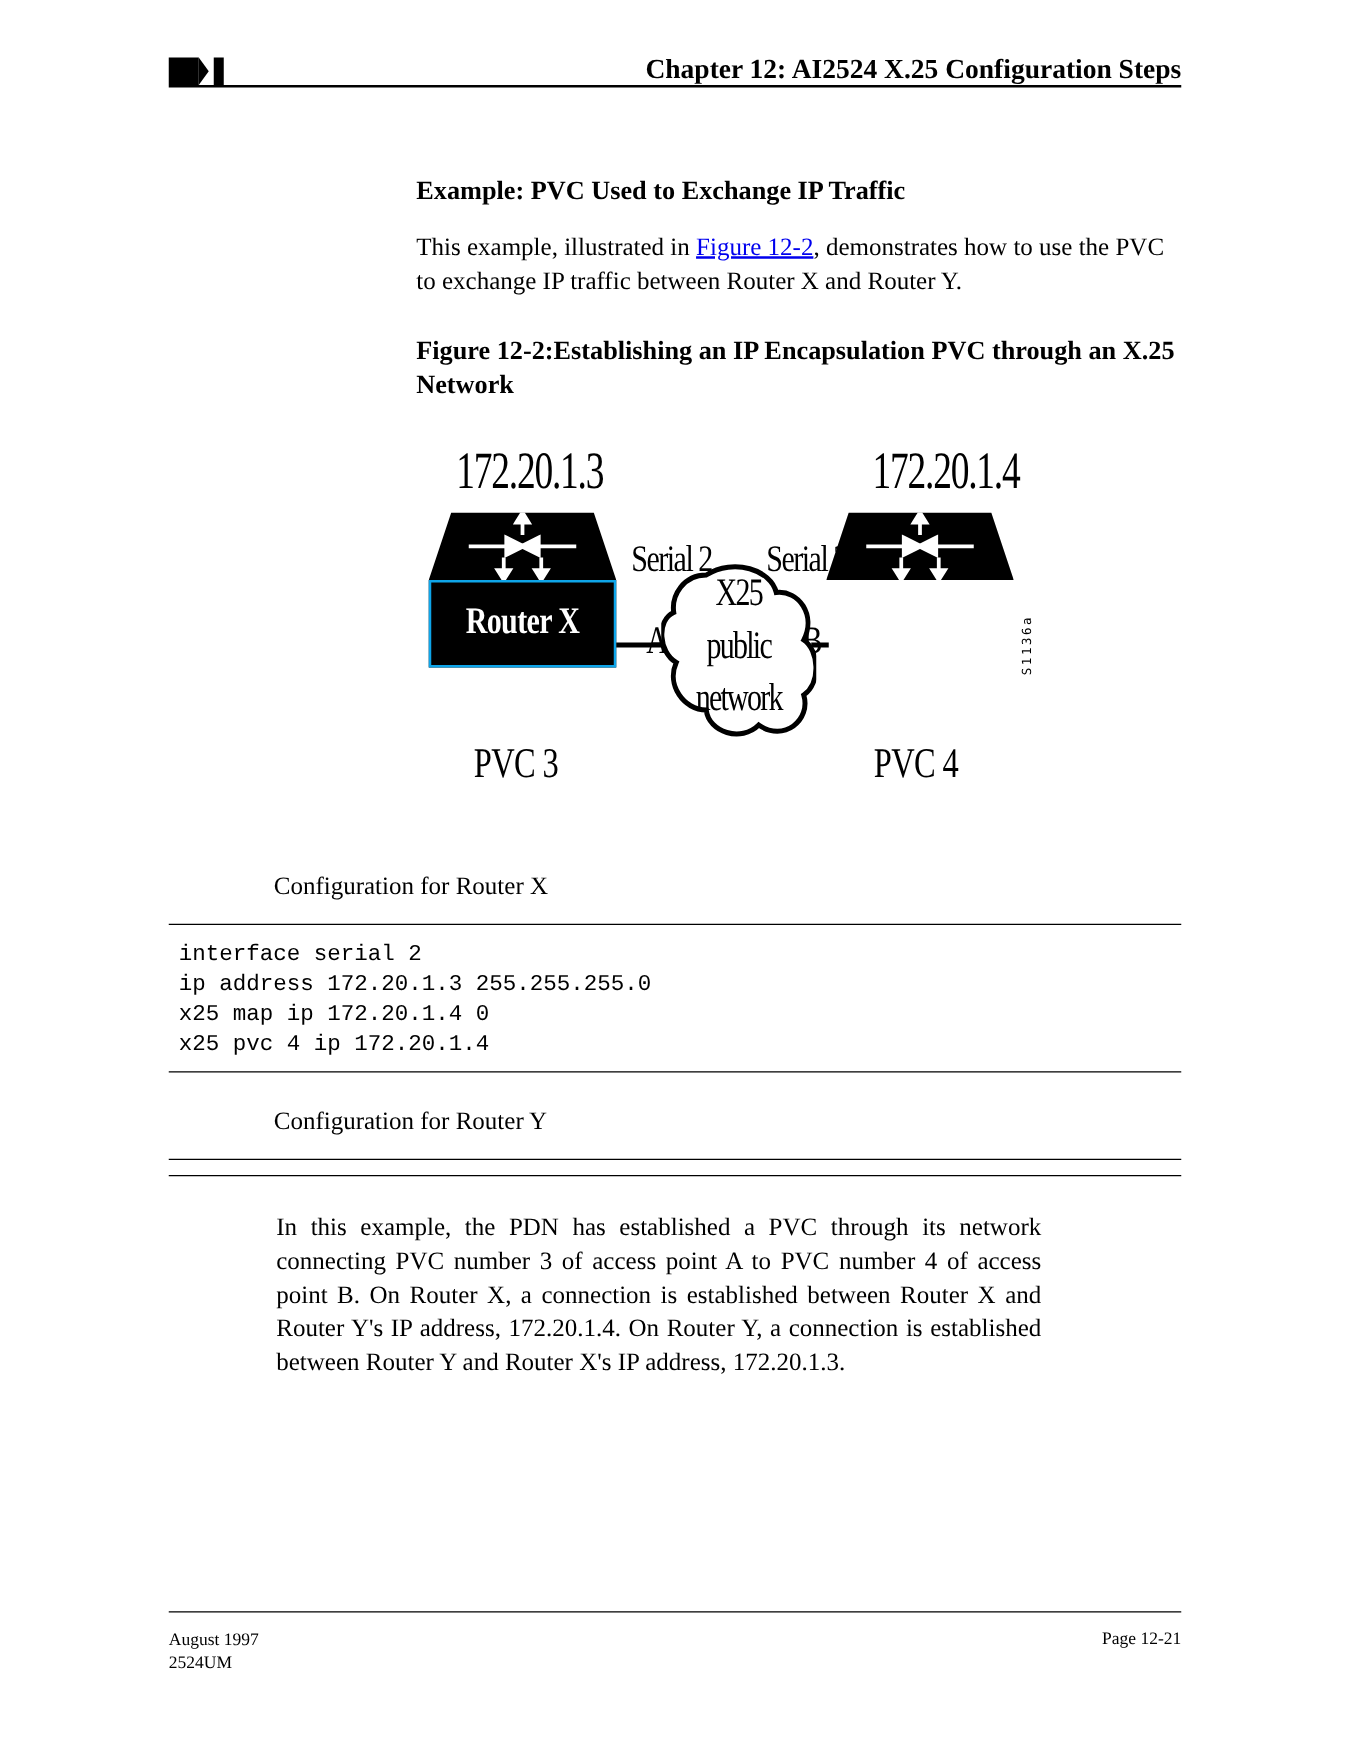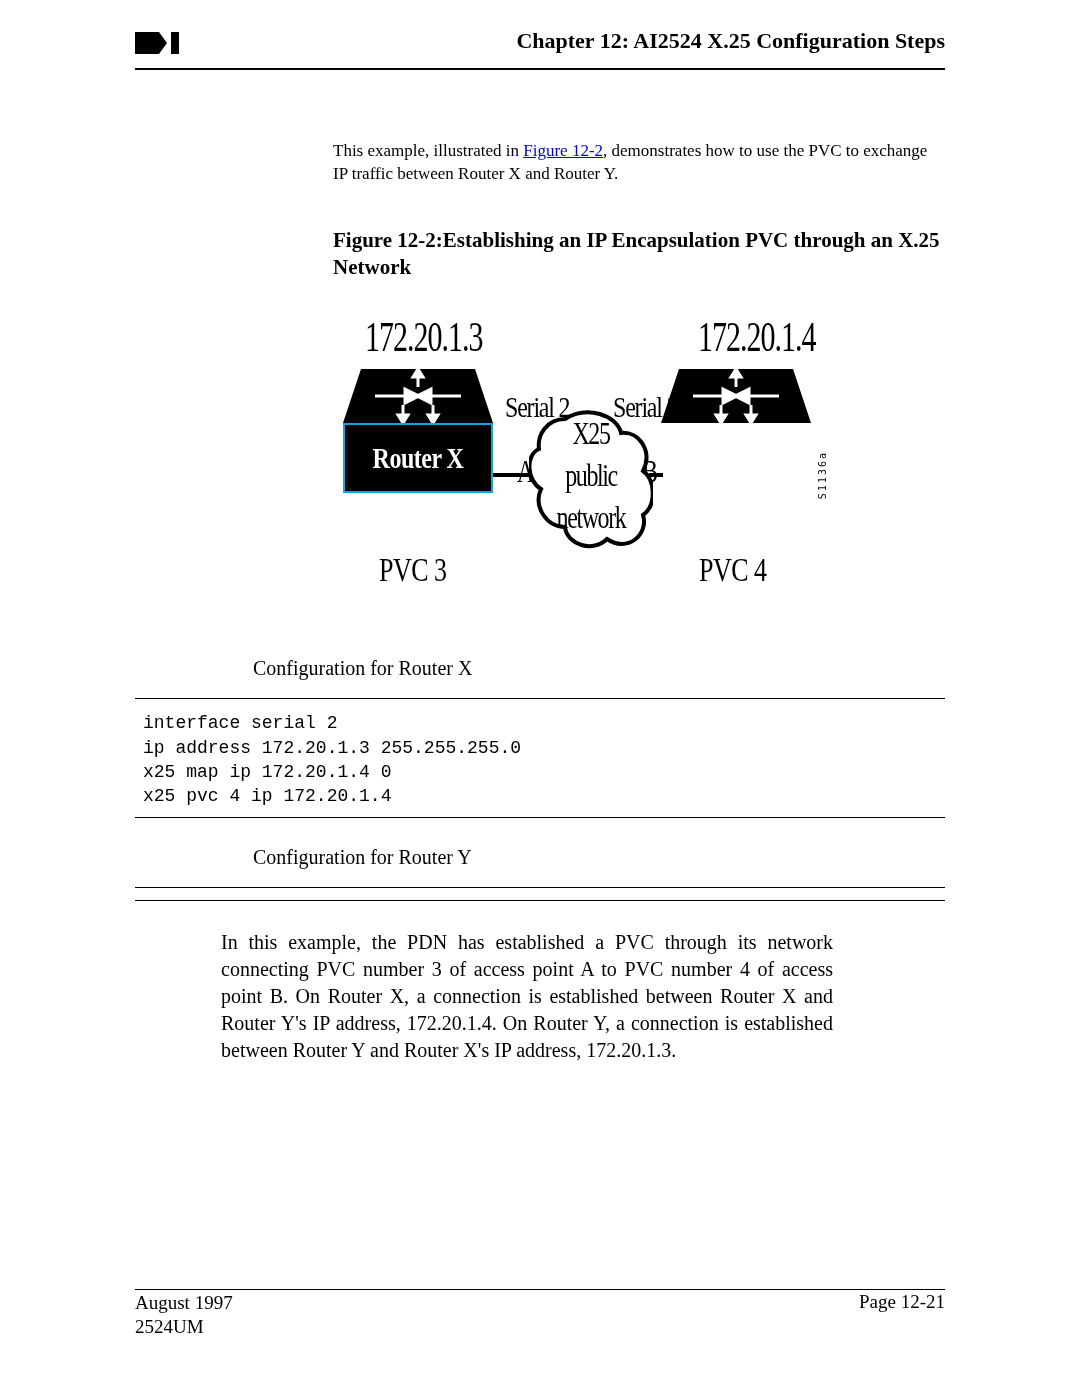--- a/index.html
+++ b/index.html
@@ -17,21 +17,21 @@
     top: 40px;
     width: 810px;
     height: 1310px;
   }
   .header-row {
     display: flex;
     align-items: flex-end;
     justify-content: space-between;
     height: 30px;
     border-bottom: 2px solid #000;
-    padding-bottom: 14px;
+    padding-bottom: 0;
     margin-bottom: 70px;
   }
   .logo {
     width: 44px;
     height: 22px;
     position: relative;
   }
   .logo .block-left {
     position: absolute;
     left: 0; top: 0;
@@ -60,23 +60,23 @@
   .content-col {
     margin-left: 198px;
     width: 612px;
   }
   .h-example {
     font-size: 21px;
     font-weight: bold;
     margin-bottom: 20px;
   }
   .p-body {
-    font-size: 17px;
+    font-size: 20px;
     line-height: 1.35;
-    margin-bottom: 41px;
+    margin-bottom: 28px;
   }
   .link {
     color: #0000ee;
     text-decoration: underline;
     cursor: pointer;
   }
   .h-figure {
     font-size: 21px;
     font-weight: bold;
     line-height: 1.3;
@@ -200,21 +200,21 @@
     font-family: monospace;
     font-size: 10px;
     letter-spacing: 2px;
     writing-mode: vertical-rl;
     transform: rotate(180deg);
   }
 
   
   .config-label {
     font-size: 20px;
-    margin-left: 118px;
+    margin-left: 84px;
     margin-bottom: 18px;
   }
   .rule { border: 0; border-top: 1px solid #000; margin: 0 0 12px 0; }
   .rule2 { border: 0; border-top: 1px solid #000; margin: 8px 0 28px 0; }
   pre.code {
     font-family: "Courier New", Courier, monospace;
     font-size: 18px;
     line-height: 1.35;
     white-space: pre;
     margin: 2px 0 2px 8px;
@@ -237,39 +237,40 @@
     width: 810px;
     border-top: 1px solid #000;
   }
   .footer-row {
     position: absolute;
     bottom: 10px;
     left: 0;
     width: 810px;
     display: flex;
     justify-content: space-between;
-    font-size: 19px;
+    font-size: 14px;
   }
   .footer-left { line-height: 1.3; }
 </style>
 </head>
 <body>
 
 <div class="page">
 
   <div class="header-row">
     <div class="logo">
       <div class="block-left"></div>
       <div class="notch"></div>
       <div class="bar-right"></div>
     </div>
     <div class="chapter-title">Chapter 12: AI2524 X.25 Configuration Steps</div>
   </div>
 
   <div class="content-col">
+    <div class="h-example">Example: PVC Used to Exchange IP Traffic</div>
     <p class="p-body">
       <span>This example, illustrated in </span><a class="link">Figure 12-2</a><span>, demonstrates how to use the PVC to exchange IP traffic between Router X and Router Y.</span>
     </p>
     <div class="h-figure">Figure 12-2:Establishing an IP Encapsulation PVC through an X.25 Network</div>
 
     <div class="figure">
       <div class="ip-label ip-left">172.20.1.3</div>
       <div class="ip-label ip-right">172.20.1.4</div>
 
       <div class="router router-left">

